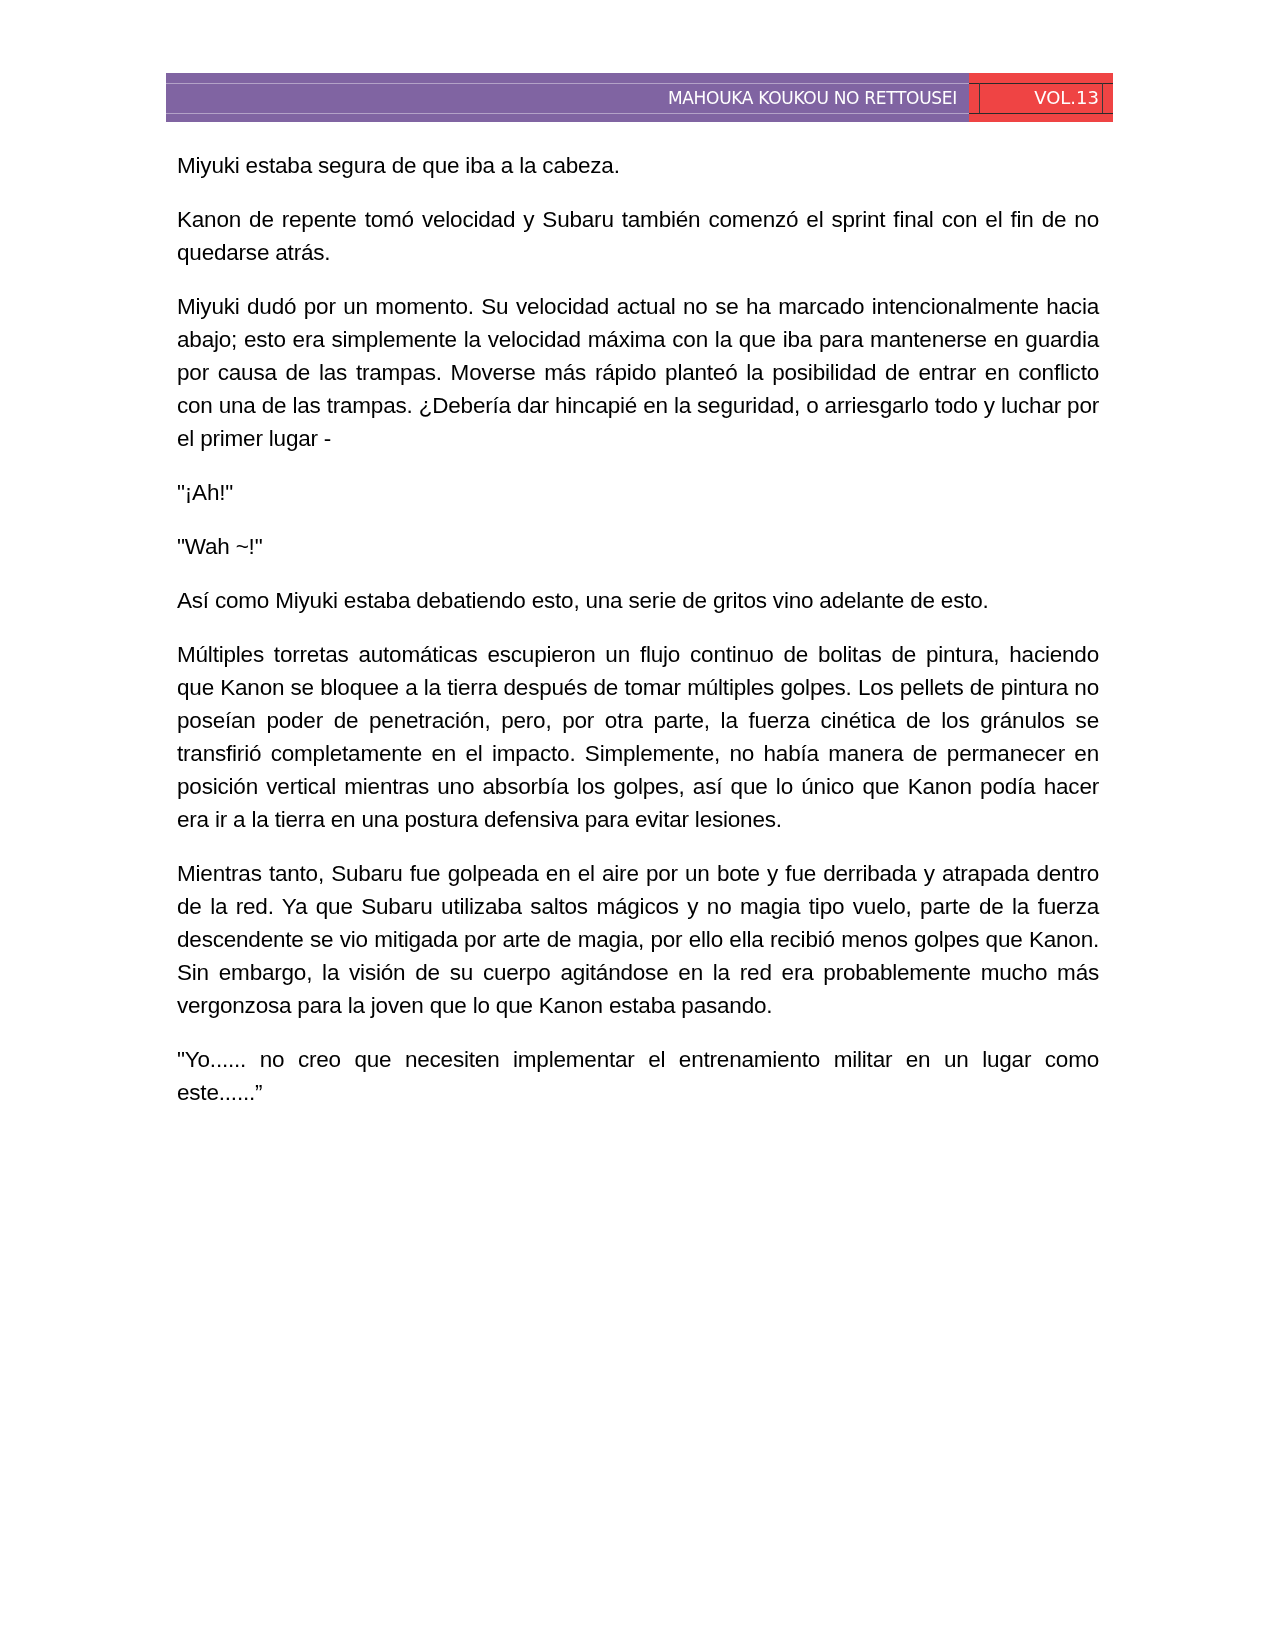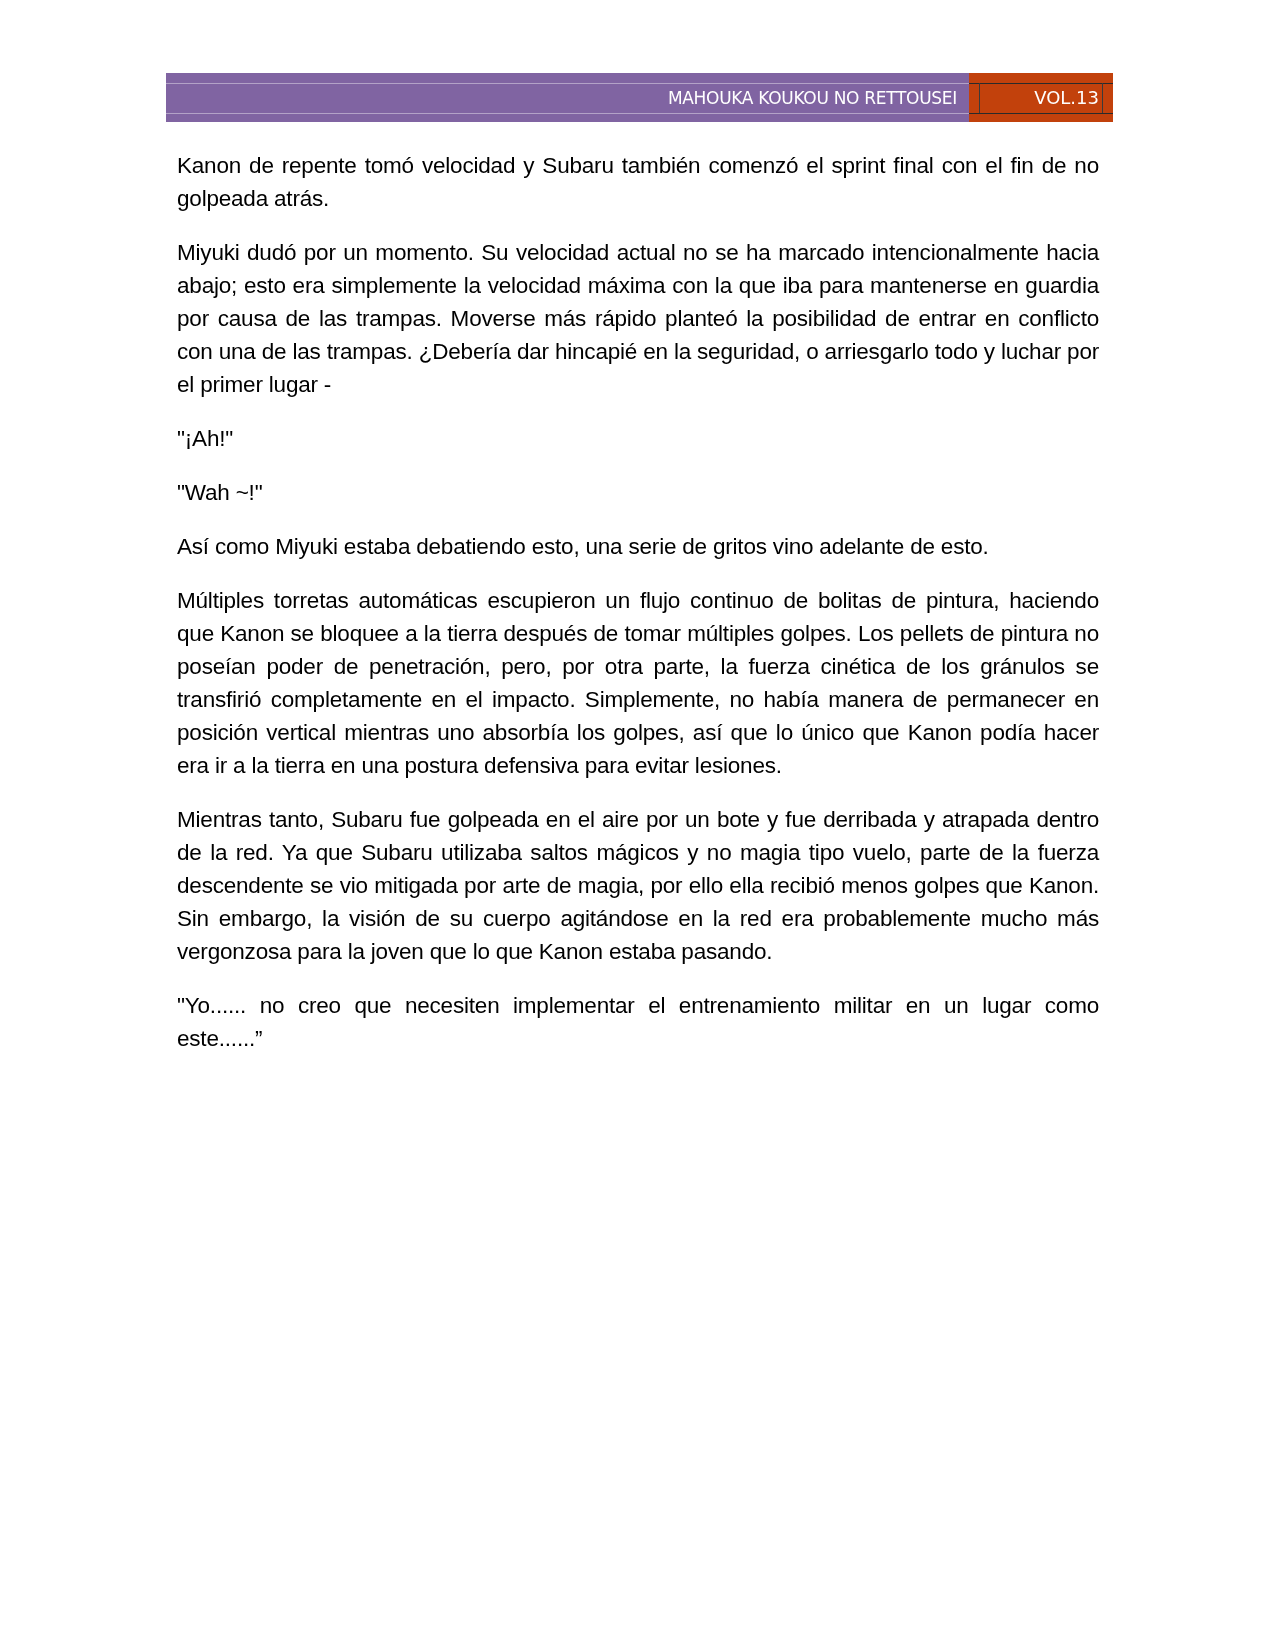--- a/index.html
+++ b/index.html
@@ -54,21 +54,21 @@
     letter-spacing: -0.3px;
     color: #ffffff;
     line-height: 26px;
     white-space: nowrap;
   }
   .header-black {
     position: absolute;
     left: 803px; top: 0;
     width: 144px;
     height: 49px;
-    background: #c2410c;
+    background: #ef4444;
   }
   .header-black .vline-left {
     position: absolute;
     left: 10px; top: 10px;
     width: 1px; height: 30px;
     background: #3a3a3a;
   }
   .header-black .vline-right {
     position: absolute;
     right: 10px; top: 10px;
@@ -123,21 +123,22 @@
     <div class="header-black">
       <div class="hline-top"></div>
       <div class="hline-bottom"></div>
       <div class="vline-left"></div>
       <div class="vline-right"></div>
       <span class="header-vol">VOL.13</span>
     </div>
   </div>
 
   <div class="body-text">
-    <p>Kanon de repente tomó velocidad y Subaru también comenzó el sprint final con el fin de no golpeada atrás.</p>
+    <p>Miyuki estaba segura de que iba a la cabeza.</p>
+    <p>Kanon de repente tomó velocidad y Subaru también comenzó el sprint final con el fin de no quedarse atrás.</p>
     <p>Miyuki dudó por un momento. Su velocidad actual no se ha marcado intencionalmente hacia abajo; esto era simplemente la velocidad máxima con la que iba para mantenerse en guardia por causa de las trampas. Moverse más rápido planteó la posibilidad de entrar en conflicto con una de las trampas. ¿Debería dar hincapié en la seguridad, o arriesgarlo todo y luchar por el primer lugar -</p>
     <p>"¡Ah!"</p>
     <p>"Wah ~!"</p>
     <p>Así como Miyuki estaba debatiendo esto, una serie de gritos vino adelante de esto.</p>
     <p>Múltiples torretas automáticas escupieron un flujo continuo de bolitas de pintura, haciendo que Kanon se bloquee a la tierra después de tomar múltiples golpes. Los pellets de pintura no poseían poder de penetración, pero, por otra parte, la fuerza cinética de los gránulos se transfirió completamente en el impacto. Simplemente, no había manera de permanecer en posición vertical mientras uno absorbía los golpes, así que lo único que Kanon podía hacer era ir a la tierra en una postura defensiva para evitar lesiones.</p>
     <p>Mientras tanto, Subaru fue golpeada en el aire por un bote y fue derribada y atrapada dentro de la red. Ya que Subaru utilizaba saltos mágicos y no magia tipo vuelo, parte de la fuerza descendente se vio mitigada por arte de magia, por ello ella recibió menos golpes que Kanon. Sin embargo, la visión de su  cuerpo agitándose en la red era probablemente mucho más vergonzosa para la joven que lo que Kanon estaba pasando.</p>
     <p>"Yo...... no creo que necesiten implementar el entrenamiento militar en un lugar como este......”</p>
   </div>
 
 </div>

